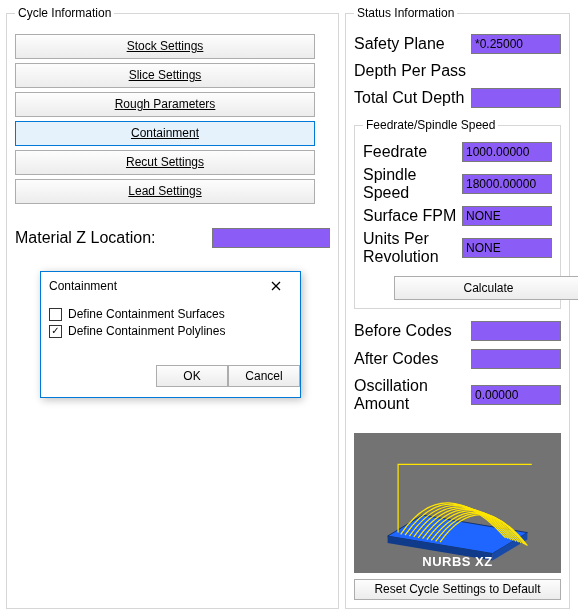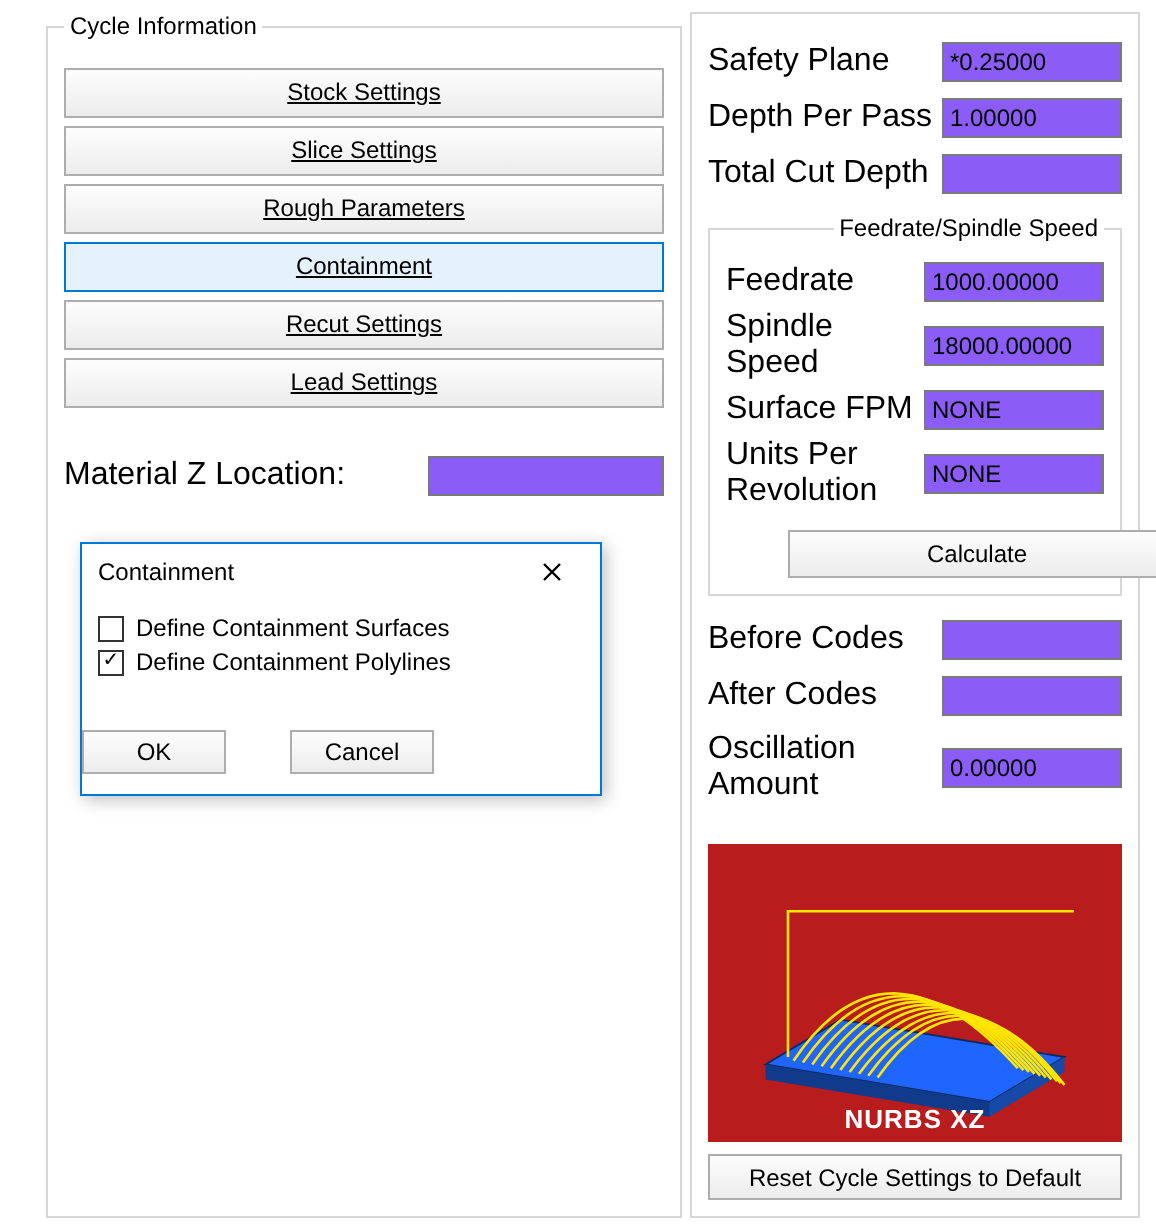--- a/index.html
+++ b/index.html
@@ -14,21 +14,21 @@
     color: #000;
   }
   .panel {
     position: absolute;
     top: 0;
     bottom: 0;
   }
   .left {
     left: 0;
     width: 345px;
-    padding: 6px 23px;
+    padding: 6px 6px;
   }
   .right {
     left: 345px;
     width: 233px;
     padding: 6px 8px 6px 0;
   }
   fieldset.group {
     border: 1px solid #d6d6d6;
     margin: 0;
     padding: 10px 8px 8px 8px;
@@ -77,40 +77,39 @@
   .left .field-row input[type="text"] { width: 118px; }
   .left .mat-row { margin-top: 24px; }
   fieldset.sub {
     border: 1px solid #d6d6d6;
     margin: 6px 0 4px 0;
     padding: 6px 8px 8px 8px;
   }
   fieldset.sub > legend {
     font-size: 12px;
     padding: 0 3px;
-    text-align: right;
   }
   .calc-btn {
     width: 100%;
     height: 24px;
     margin-top: 6px;
     background: linear-gradient(#fdfdfd,#ececec);
     border: 1px solid #adadad;
     font: inherit;
     cursor: pointer;
     padding: 0;
     margin-left: 31px;
   }
   .right fieldset.group { height: 100%; display: flex; flex-direction: column; }
   .right .spacer { flex: 0 0 4px; }
   .preview-box {
     margin-top: 16px;
     width: 100%;
     height: 160px;
-    background: #b91c1c;
+    background: #737373;
     position: relative;
     overflow: hidden;
   }
   .preview-caption {
     position: absolute;
     left: 0; right: 0; bottom: 4px;
     text-align: center;
     color: #fff;
     font-weight: bold;
     font-size: 13px;
@@ -171,22 +170,21 @@
     margin-right: 6px;
     display: inline-flex;
     align-items: center;
     justify-content: center;
     font-size: 10px;
     line-height: 1;
     background: #fff;
   }
   .dialog-buttons {
     display: flex;
-    justify-content: flex-start;
-    gap: 32px;
+    justify-content: flex-end;
     padding: 8px 0 10px 0;
   }
   .dlg-btn {
     width: 72px;
     height: 22px;
     background: linear-gradient(#fdfdfd,#ececec);
     border: 1px solid #adadad;
     font: inherit;
     cursor: pointer;
     padding: 0;
@@ -211,28 +209,28 @@
 
     <div class="field-row mat-row">
       <label>Material Z Location:</label>
       <input type="text" value="" style="">
     </div>
   </fieldset>
 </div>
 
 <div class="panel right">
   <fieldset class="group">
+    <legend>Status Information</legend>
 
     <div class="field-row">
       <label>Safety Plane</label>
       <input type="text" value="*0.25000" style="">
     </div>
     <div class="field-row">
       <label>Depth Per Pass</label>
-      <input type="text" value="1.00000" style="">
     </div>
     <div class="field-row">
       <label>Total Cut Depth</label>
       <input type="text" value="" style="">
     </div>
 
     <fieldset class="sub">
       <legend>Feedrate/Spindle Speed</legend>
       <div class="field-row">
         <label>Feedrate</label>

